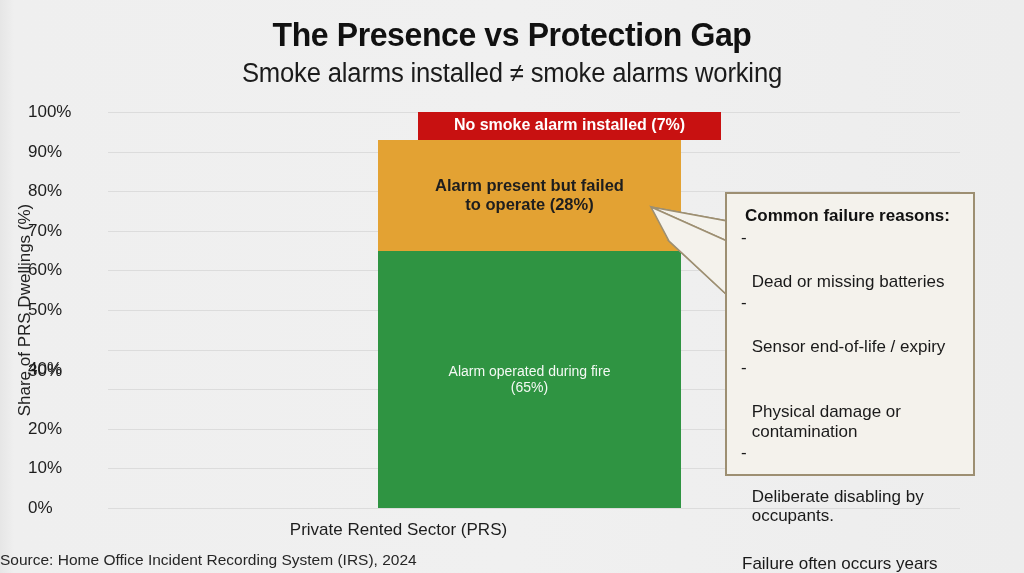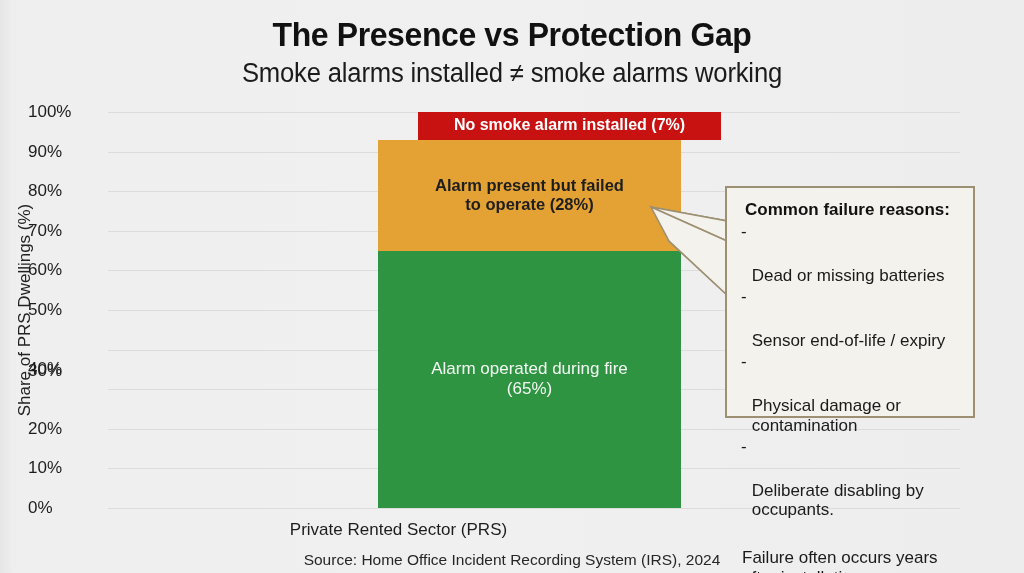--- a/index.html
+++ b/index.html
@@ -113,37 +113,37 @@
     font-size: 16.5px;
     line-height: 1.18;
     padding: 0 6px;
     white-space: pre-line;
   }
   .seg-red   { background: #c81111; margin-left: 40px; }
   .seg-red   .seg-label { color: #ffffff; font-weight: bold; font-size: 16px; }
   .seg-amber { background: #e3a233; }
   .seg-amber .seg-label { color: #1e1e1e; font-weight: bold; }
   .seg-green { background: #2f9442; }
-  .seg-green .seg-label { color: #f4f9f4; font-weight: normal; font-size: 17px; }
+  .seg-green .seg-label { color: #f4f9f4; font-weight: normal; font-size: 14px; }
 
   
   #callout-pointer {
     position: absolute;
     left: 645px;
     top: 195px;
     width: 95px;
     height: 115px;
     pointer-events: none;
   }
   #callout-box {
     position: absolute;
     left: 725px;
-    top: 186px;
+    top: 192px;
     width: 250px;
-    height: 232px;
+    height: 284px;
     box-sizing: border-box;
     background: #f4f2ec;
     border: 2px solid #9d8f72;
     padding: 12px 12px 10px 14px;
   }
   #callout-heading {
     font-size: 17px;
     font-weight: bold;
     color: #111;
     margin: 0 0 2px 4px;
@@ -176,21 +176,20 @@
     text-align: center;
     font-size: 17px;
     color: #1d1d1d;
     white-space: nowrap;
   }
   #source-note {
     position: absolute;
     left: 0;
     top: 551px;
     width: 1024px;
-    text-align: center;
     font-size: 15.5px;
     color: #262626;
     white-space: nowrap;
   }
 </style>
 </head>
 <body>
 
 <div id="stage">
 

